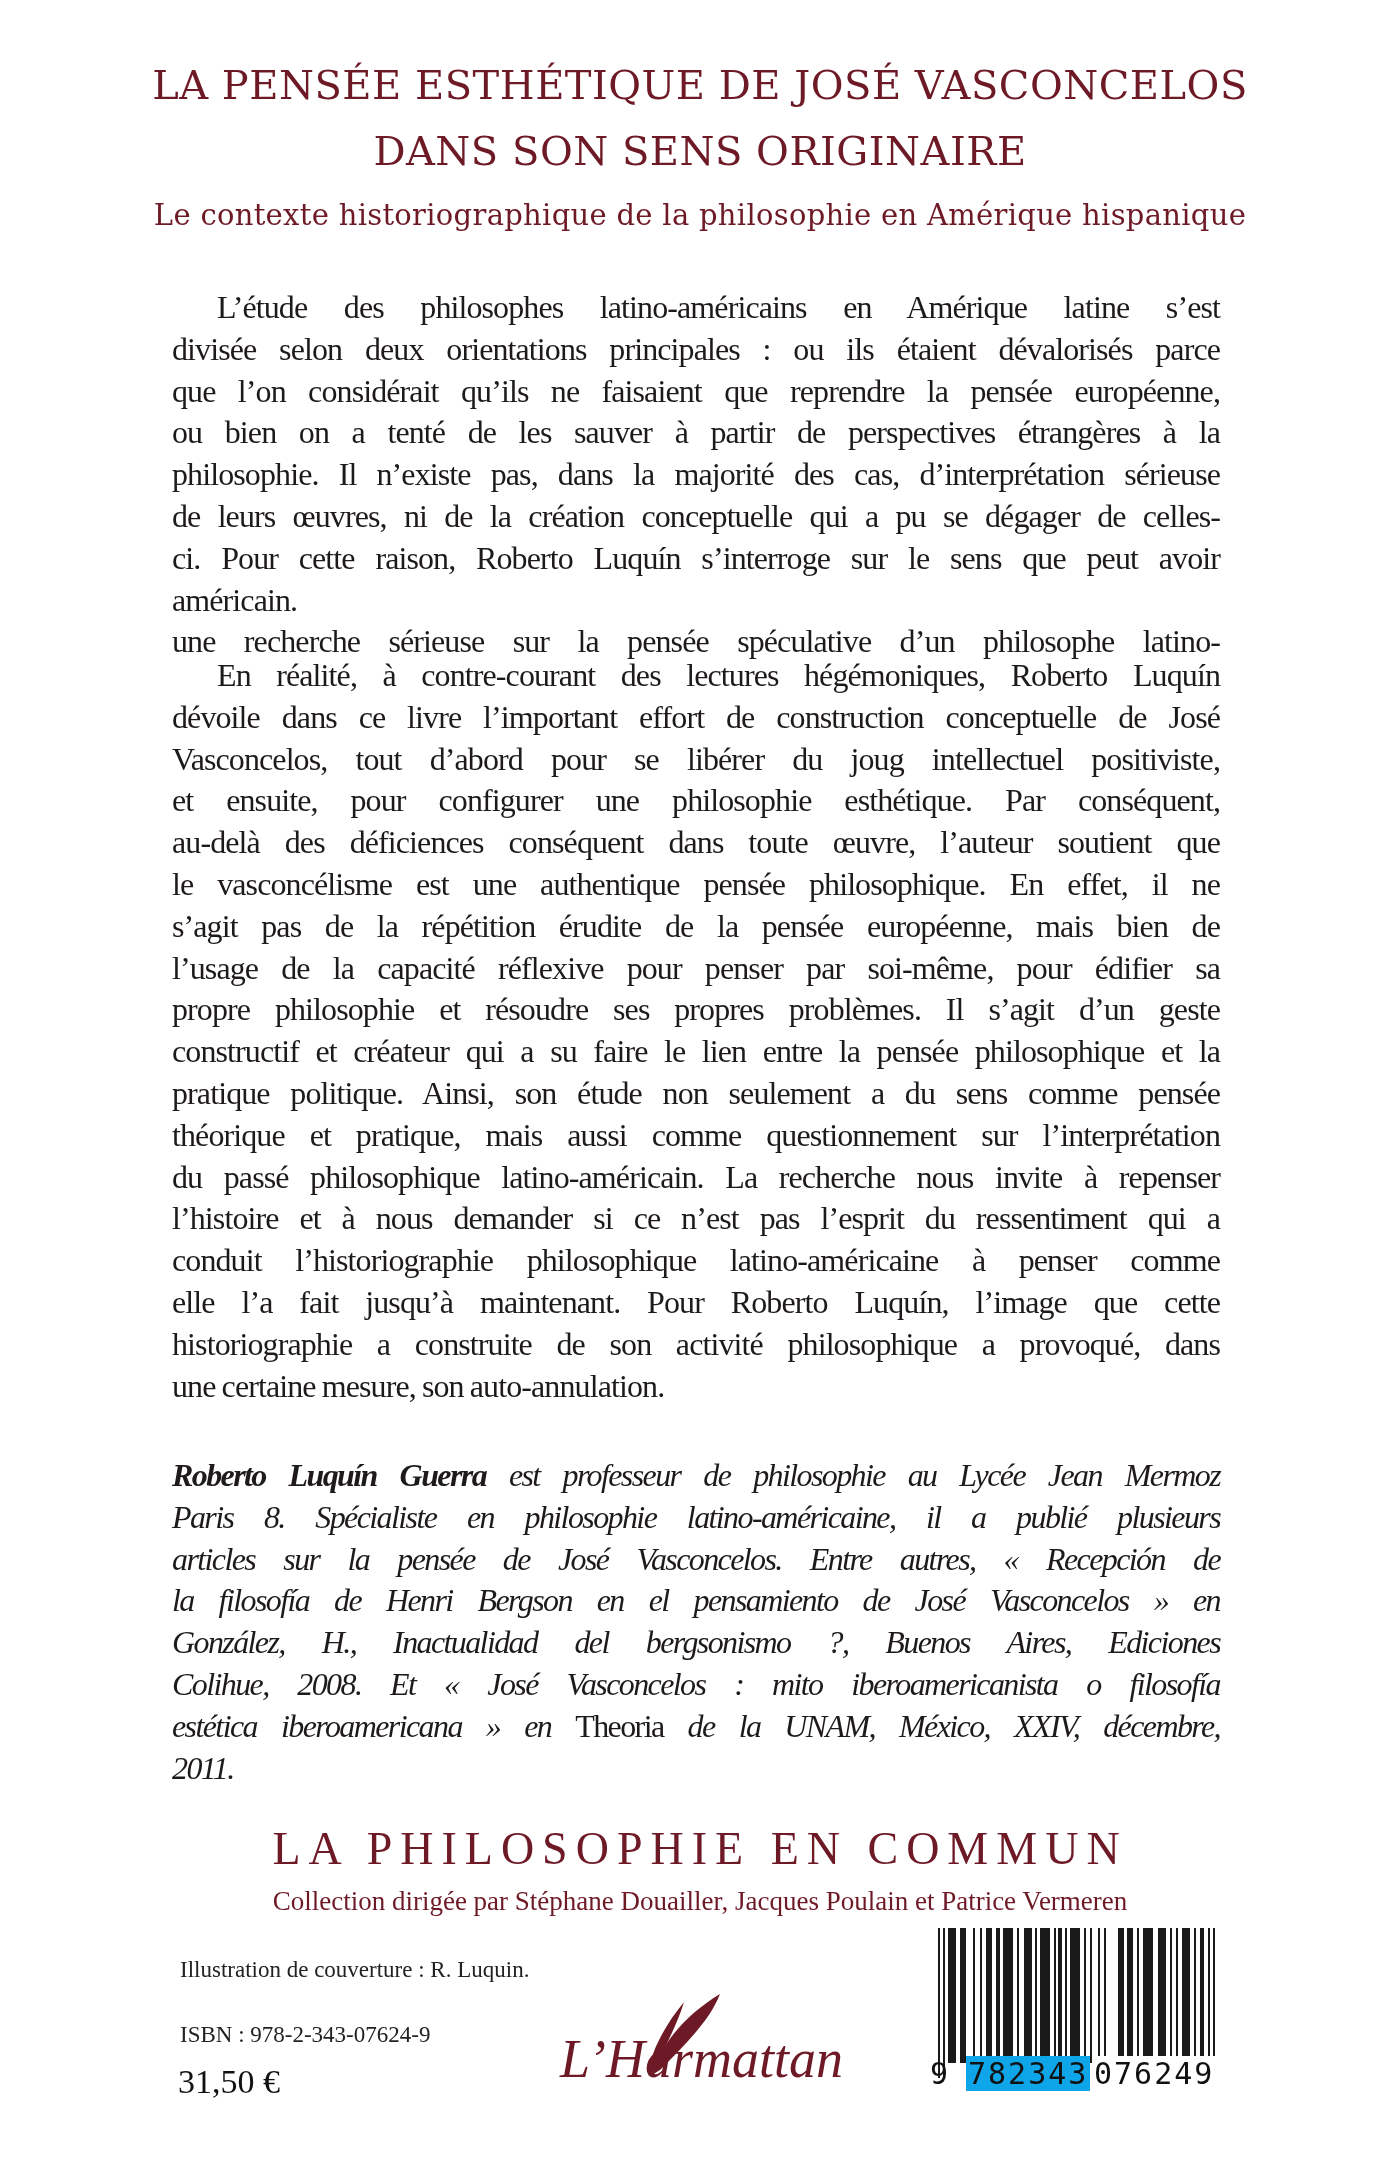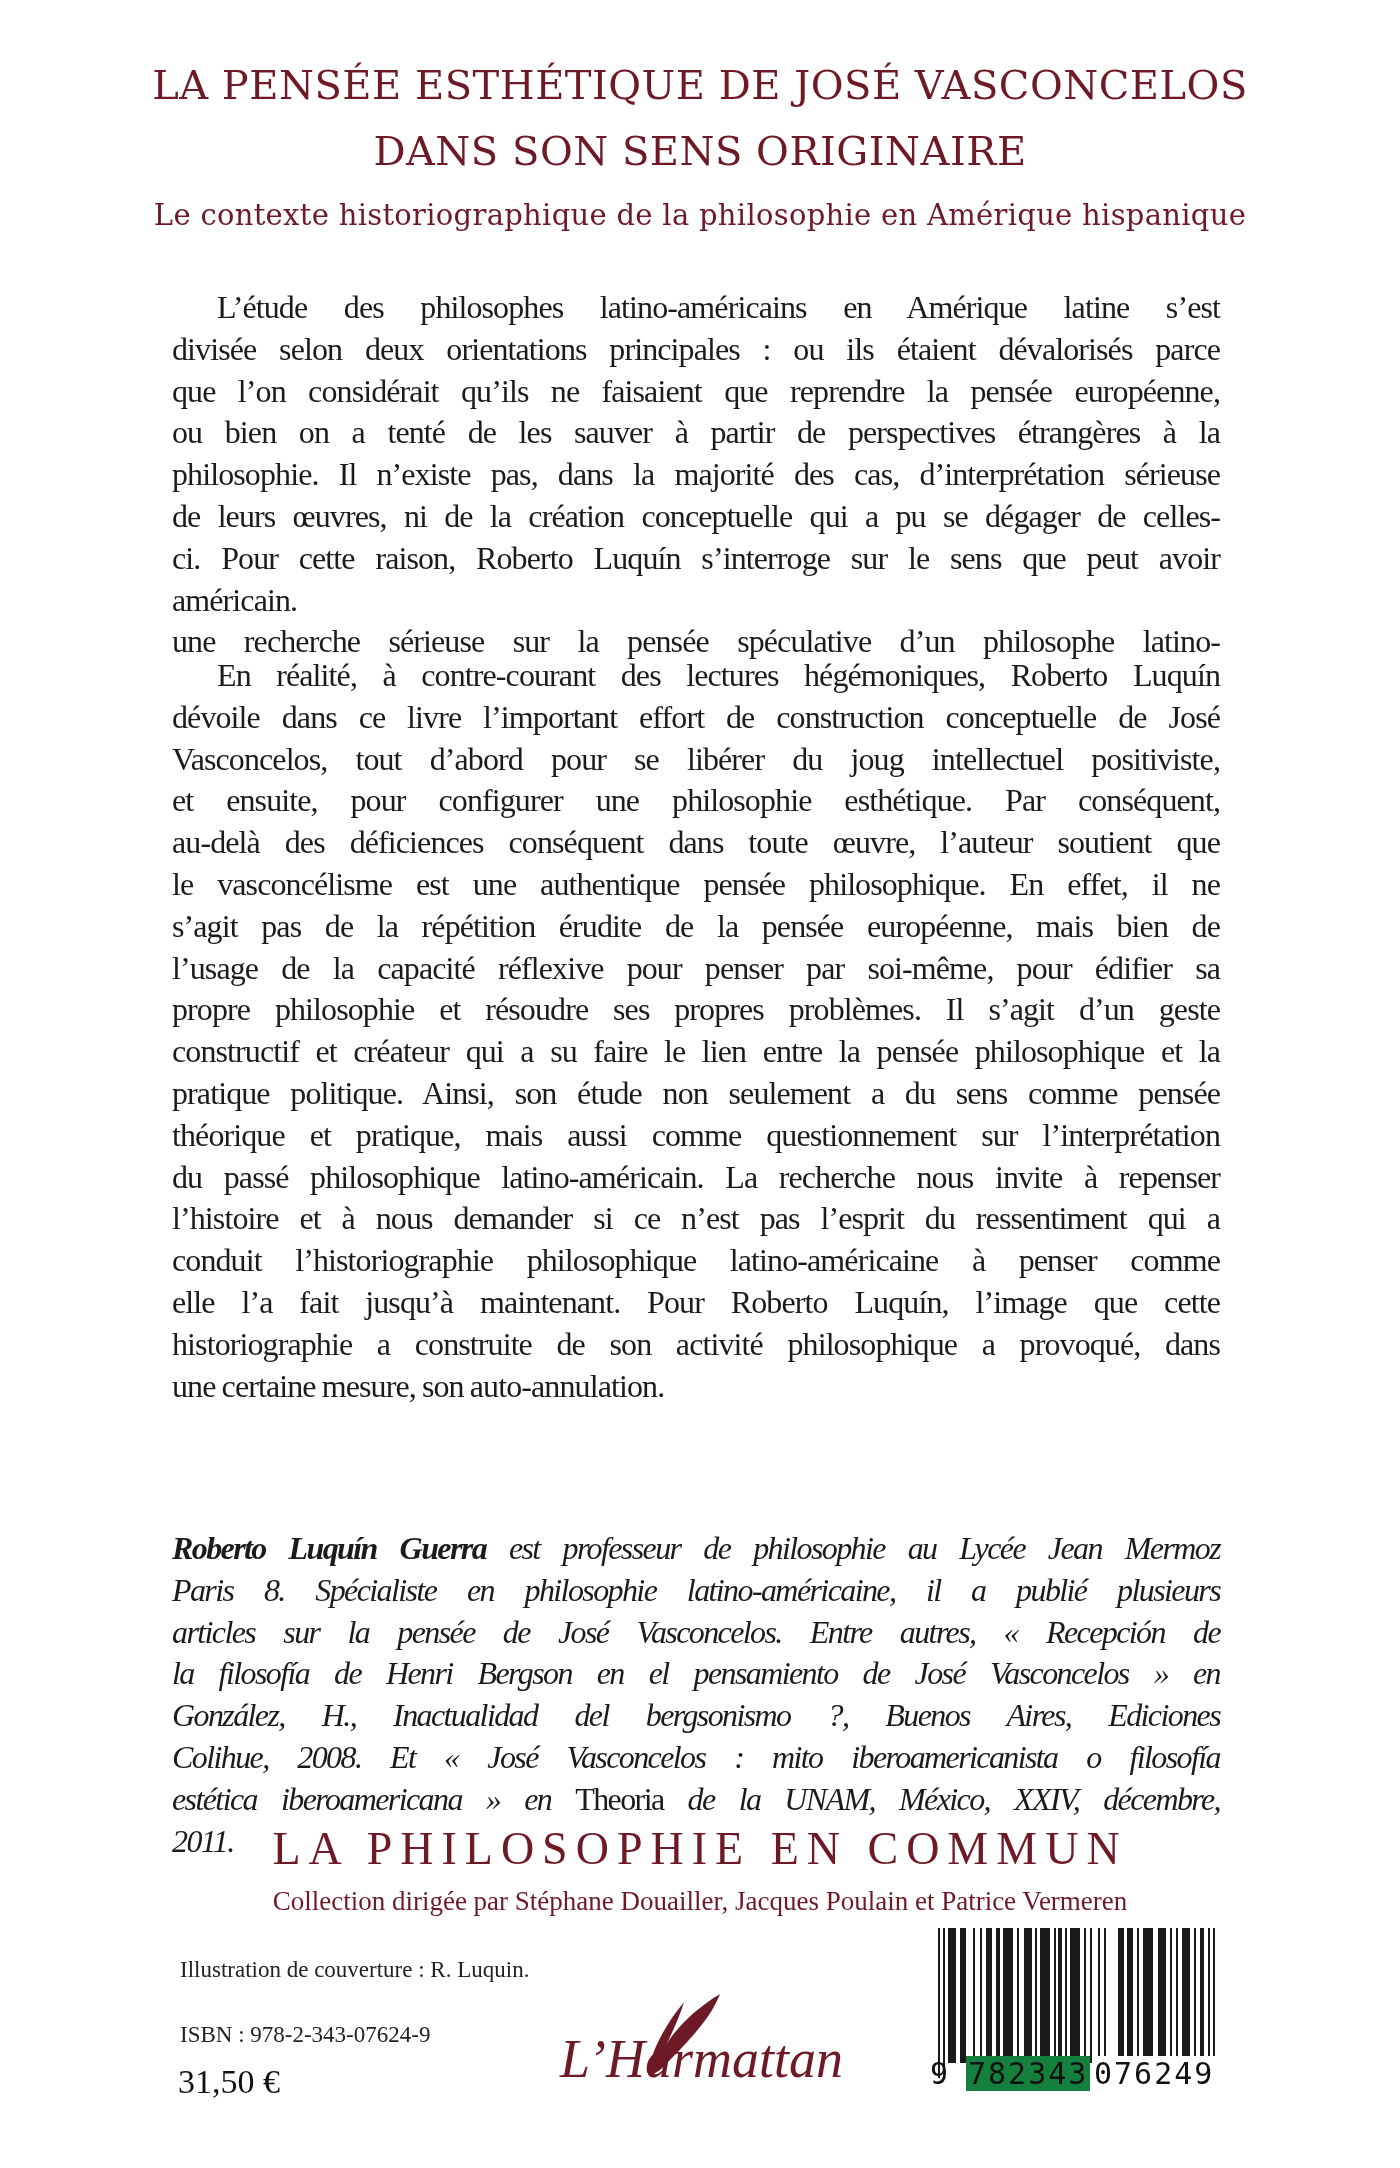--- a/index.html
+++ b/index.html
@@ -7,37 +7,37 @@
   .title-line { position:absolute; left:0; width:1400px; text-align:center; color:#6e1a26; font-family:"DejaVu Serif","Liberation Serif",serif; white-space:nowrap; }
   .t1 { top:62px; font-size:40px; letter-spacing:0.5px; }
   .t2 { top:128px; font-size:40px; letter-spacing:0.5px; }
   .t3 { top:198px; font-size:29px; letter-spacing:0.3px; }
   .body-block { position:absolute; left:172px; width:1048px; }
   .line { height:41.8px; line-height:41.8px; font-size:32px; text-align:justify; text-align-last:justify; white-space:nowrap; overflow:visible; letter-spacing:-0.9px; word-spacing:-1px; transform-origin:left center; }
   .line.last { text-align-last:left; }
   .line.indent { padding-left:45px; }
   .p1 { top:287px; }
   .p2 { top:655px; }
-  .bio { top:1528px; font-style:italic; }
+  .bio { top:1455px; font-style:italic; }
   .bio .line { letter-spacing:-1.6px; word-spacing:-1px; }
   .bio b { font-weight:bold; }
   .roman { font-style:normal; }
   .collection-title { position:absolute; left:0; width:1400px; top:1822px; text-align:center; color:#6e1a26; font-size:46px; letter-spacing:8px; white-space:nowrap; }
   .collection-sub { position:absolute; left:0; width:1400px; top:1886px; text-align:center; color:#6e1a26; font-size:27px; white-space:nowrap; }
   .credit { position:absolute; left:180px; top:1957px; font-size:23px; color:#222; white-space:nowrap; }
   .isbn { position:absolute; left:180px; top:2022px; font-size:23px; color:#222; white-space:nowrap; }
   .price { position:absolute; left:178px; top:2063px; font-size:34px; color:#111; white-space:nowrap; }
   .logo { position:absolute; left:560px; top:1990px; width:300px; height:110px; }
   .logo-text { position:absolute; left:0; bottom:10px; font-size:54px; color:#6e1a26; font-family:"Liberation Serif",serif; white-space:nowrap; letter-spacing:0px;font-style:italic; }
   .logo svg { position:absolute; left:0; top:0; }
   .barcode { position:absolute; left:930px; top:1928px; width:300px; height:170px; }
   .barcode-bars { position:absolute; left:8px; top:0; width:292px; height:150px; }
   .barcode-digits { position:absolute; left:0; top:128px; width:300px; height:40px; font-family:"DejaVu Sans Mono","Liberation Mono",monospace; font-size:30px; color:#111; white-space:nowrap; }
   .bd-first { position:absolute; left:0; top:0; }
-  .bd-left { position:absolute; left:36px; top:0; background:#15803d; padding:0 2px; letter-spacing:2px; }
+  .bd-left { position:absolute; left:36px; top:0; background:#0ea5e9; padding:0 2px; letter-spacing:2px; }
   .bd-right { position:absolute; left:162px; top:0; background:#fff; padding:0 2px; letter-spacing:2px; }
 </style>
 </head>
 <body>
 
 <div class="title-line t1">LA PENSÉE ESTHÉTIQUE DE JOSÉ VASCONCELOS</div>
 <div class="title-line t2">DANS SON SENS ORIGINAIRE</div>
 <div class="title-line t3">Le contexte historiographique de la philosophie en Amérique hispanique</div>
 
 <div class="body-block p1">

